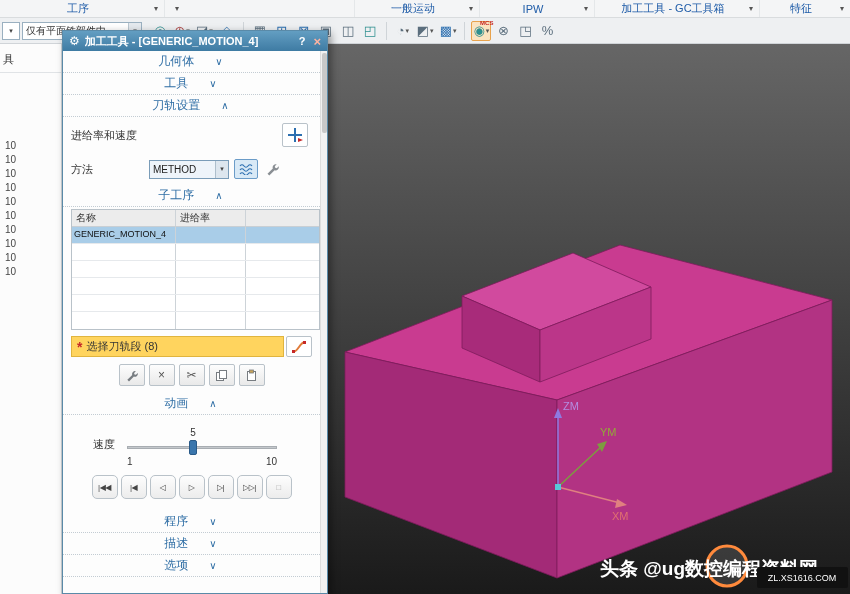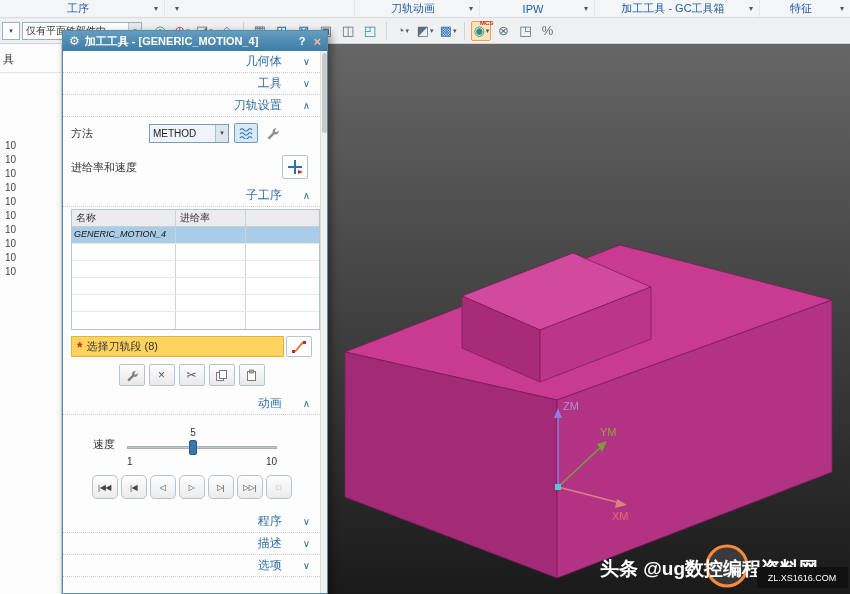--- a/index.html
+++ b/index.html
@@ -38,21 +38,21 @@
   .dialog { position:absolute; top:30px; left:62px; width:266px; height:564px; background:#fdfdfd; border:1px solid #5a8aa8; box-shadow:3px 3px 8px rgba(0,0,0,.4); z-index:5; }
   .d-title { height:20px; background:linear-gradient(#639ec2,#3e7ba3); display:flex; align-items:center; padding:0 6px; }
   .d-gear { color:#fff; font-size:12px; margin-right:5px; }
   .d-title-text { flex:1; color:#fff; font-size:11px; font-weight:bold; white-space:nowrap; overflow:hidden; }
   .d-help { color:#fff; font-size:11px; font-weight:bold; margin:0 8px; }
   .d-close { color:#ffb3a0; font-size:13px; font-weight:bold; }
   .d-body { position:relative; height:542px; overflow:hidden; padding-right:7px; }
   .d-scroll { position:absolute; top:0; right:0; width:7px; height:100%; background:#f1f1f1; border-left:1px solid #ddd; }
   .d-thumb { position:absolute; top:2px; left:1px; width:5px; height:80px; background:#c8c8c8; border-radius:2px; }
 
-  .sec-h { height:22px; display:flex; align-items:center; justify-content:flex-end; padding:0 10px 0 8px; border-bottom:1px dotted #c3ccd3;gap:21px; }
+  .sec-h { height:22px; display:flex; align-items:center; justify-content:center; padding:0 10px 0 8px; border-bottom:1px dotted #c3ccd3;gap:21px; }
   .sec-label { color:#2f6ea5; font-size:12px; }
   .sec-chev { color:#2f6ea5; font-size:10px; }
 
   .d-row { display:flex; align-items:center; padding:0 8px; }
   .d-label { font-size:11px; color:#333; }
 
   .method-row { height:32px; }
   .method-row .d-label { width:78px; }
   .combo { width:80px; height:19px; border:1px solid #7a9cb8; background:#eef4fa; display:flex; align-items:center; }
   .combo .val { flex:1; font-size:10px; color:#222; padding:0 3px; }
@@ -62,21 +62,21 @@
   .wrench-btn { width:22px; height:20px; border-color:transparent; background:transparent; margin-left:3px; }
   .feeds-row { height:36px; }
   .feeds-btn { width:26px; height:24px; margin-left:auto; margin-right:4px; }
 
   .add-row { height:28px; }
   .add-btn { width:26px; height:24px; margin-left:auto; margin-right:4px; }
 
   .sub-table { margin:2px 0 0 8px; border:1px solid #b9c2c9; background:#fff; }
   .t-head { display:flex; height:17px; background:#ececec; border-bottom:1px solid #c9cfd4; }
   .t-head .cell { font-size:10px; color:#333; padding:1px 4px; }
-  .t-row { display:flex; height:17px; border-bottom:1px solid #e6e9ec;font-style:italic; }
+  .t-row { display:flex; height:17px; border-bottom:1px solid #e6e9ec; }
   .cell-name { width:104px; border-right:1px solid #cdd3d8; }
   .cell-feed { width:70px; border-right:1px solid #cdd3d8; }
   .cell-rest { flex:1; }
   .t-row .cell-name { font-size:9px; color:#111; padding:2px 2px; white-space:nowrap; overflow:hidden; }
   .t-row.sel { background:#a9cde8; }
 
   .seg-wrap { display:flex; align-items:center; margin:6px 8px 0 8px; }
   .seg-bar { flex:1; height:21px; background:#ffd45e; border:1px solid #e0b43e; display:flex; align-items:center; padding:0 5px; }
   .seg-ast { color:#c62828; font-size:14px; font-weight:bold; margin-right:4px; line-height:10px; }
   .seg-label { font-size:11px; color:#333; }
@@ -107,21 +107,21 @@
 
   <div class="menubar">
     <div class="menu-group" style="width:165px">
       <span class="menu-label">工序</span>
       <span class="menu-caret">▾</span>
     </div>
     <div class="menu-group" style="width:190px">
       <span class="menu-caret">▾</span>
     </div>
     <div class="menu-group" style="width:125px">
-      <span class="menu-label">刀轨动画</span>
+      <span class="menu-label">一般运动</span>
       <span class="menu-caret">▾</span>
     </div>
     <div class="menu-group" style="width:115px">
       <span class="menu-label">IPW</span>
       <span class="menu-caret">▾</span>
     </div>
     <div class="menu-group" style="width:165px">
       <span class="menu-label">加工工具 - GC工具箱</span>
       <span class="menu-caret">▾</span>
     </div>
@@ -269,46 +269,46 @@
       <div class="sec-h">
         <span class="sec-label">工具</span>
         <span class="sec-chev">∨</span>
       </div>
 
       <div class="sec-h">
         <span class="sec-label">刀轨设置</span>
         <span class="sec-chev">∧</span>
       </div>
 
+      <div class="d-row feeds-row">
+        <span class="d-label">进给率和速度</span>
+        <span class="icon-btn feeds-btn">
+          <svg width="16" height="16" viewBox="0 0 16 16">
+            <path d="M8 1v14M1 8h14" stroke="#2c6fb0" stroke-width="2"></path>
+            <polygon points="11,11 16,13 11,15" fill="#c62828"></polygon>
+          </svg>
+        </span>
+      </div>
+
       <div class="d-row method-row">
         <span class="d-label">方法</span>
         <div class="combo">
           <span class="val">METHOD</span>
           <span class="arr">▾</span>
         </div>
         <span class="icon-btn feed-table-btn">
           <svg width="14" height="12" viewBox="0 0 14 12">
             <path d="M1 3 q2 -2.5 4 0 t4 0 t4 0" stroke="#2c6fb0" stroke-width="1.2" fill="none"></path>
             <path d="M1 7 q2 -2.5 4 0 t4 0 t4 0" stroke="#2c6fb0" stroke-width="1.2" fill="none"></path>
             <path d="M1 11 q2 -2.5 4 0 t4 0 t4 0" stroke="#2c6fb0" stroke-width="1.2" fill="none"></path>
           </svg>
         </span>
         <span class="icon-btn wrench-btn">
           <svg width="14" height="14" viewBox="0 0 14 14">
             <path d="M11.7 2.3a3.2 3.2 0 0 0-3.9 4.1L2.5 11.7l1.8 1.8 5.3-5.3a3.2 3.2 0 0 0 4.1-3.9L11.8 6.2l-1.6-.4-.4-1.6z" fill="#8a8f94"></path>
-          </svg>
-        </span>
-      </div>
-
-      <div class="d-row feeds-row">
-        <span class="d-label">进给率和速度</span>
-        <span class="icon-btn feeds-btn">
-          <svg width="16" height="16" viewBox="0 0 16 16">
-            <path d="M8 1v14M1 8h14" stroke="#2c6fb0" stroke-width="2"></path>
-            <polygon points="11,11 16,13 11,15" fill="#c62828"></polygon>
           </svg>
         </span>
       </div>
 
       <div class="sec-h">
         <span class="sec-label">子工序</span>
         <span class="sec-chev">∧</span>
       </div>
 
 

